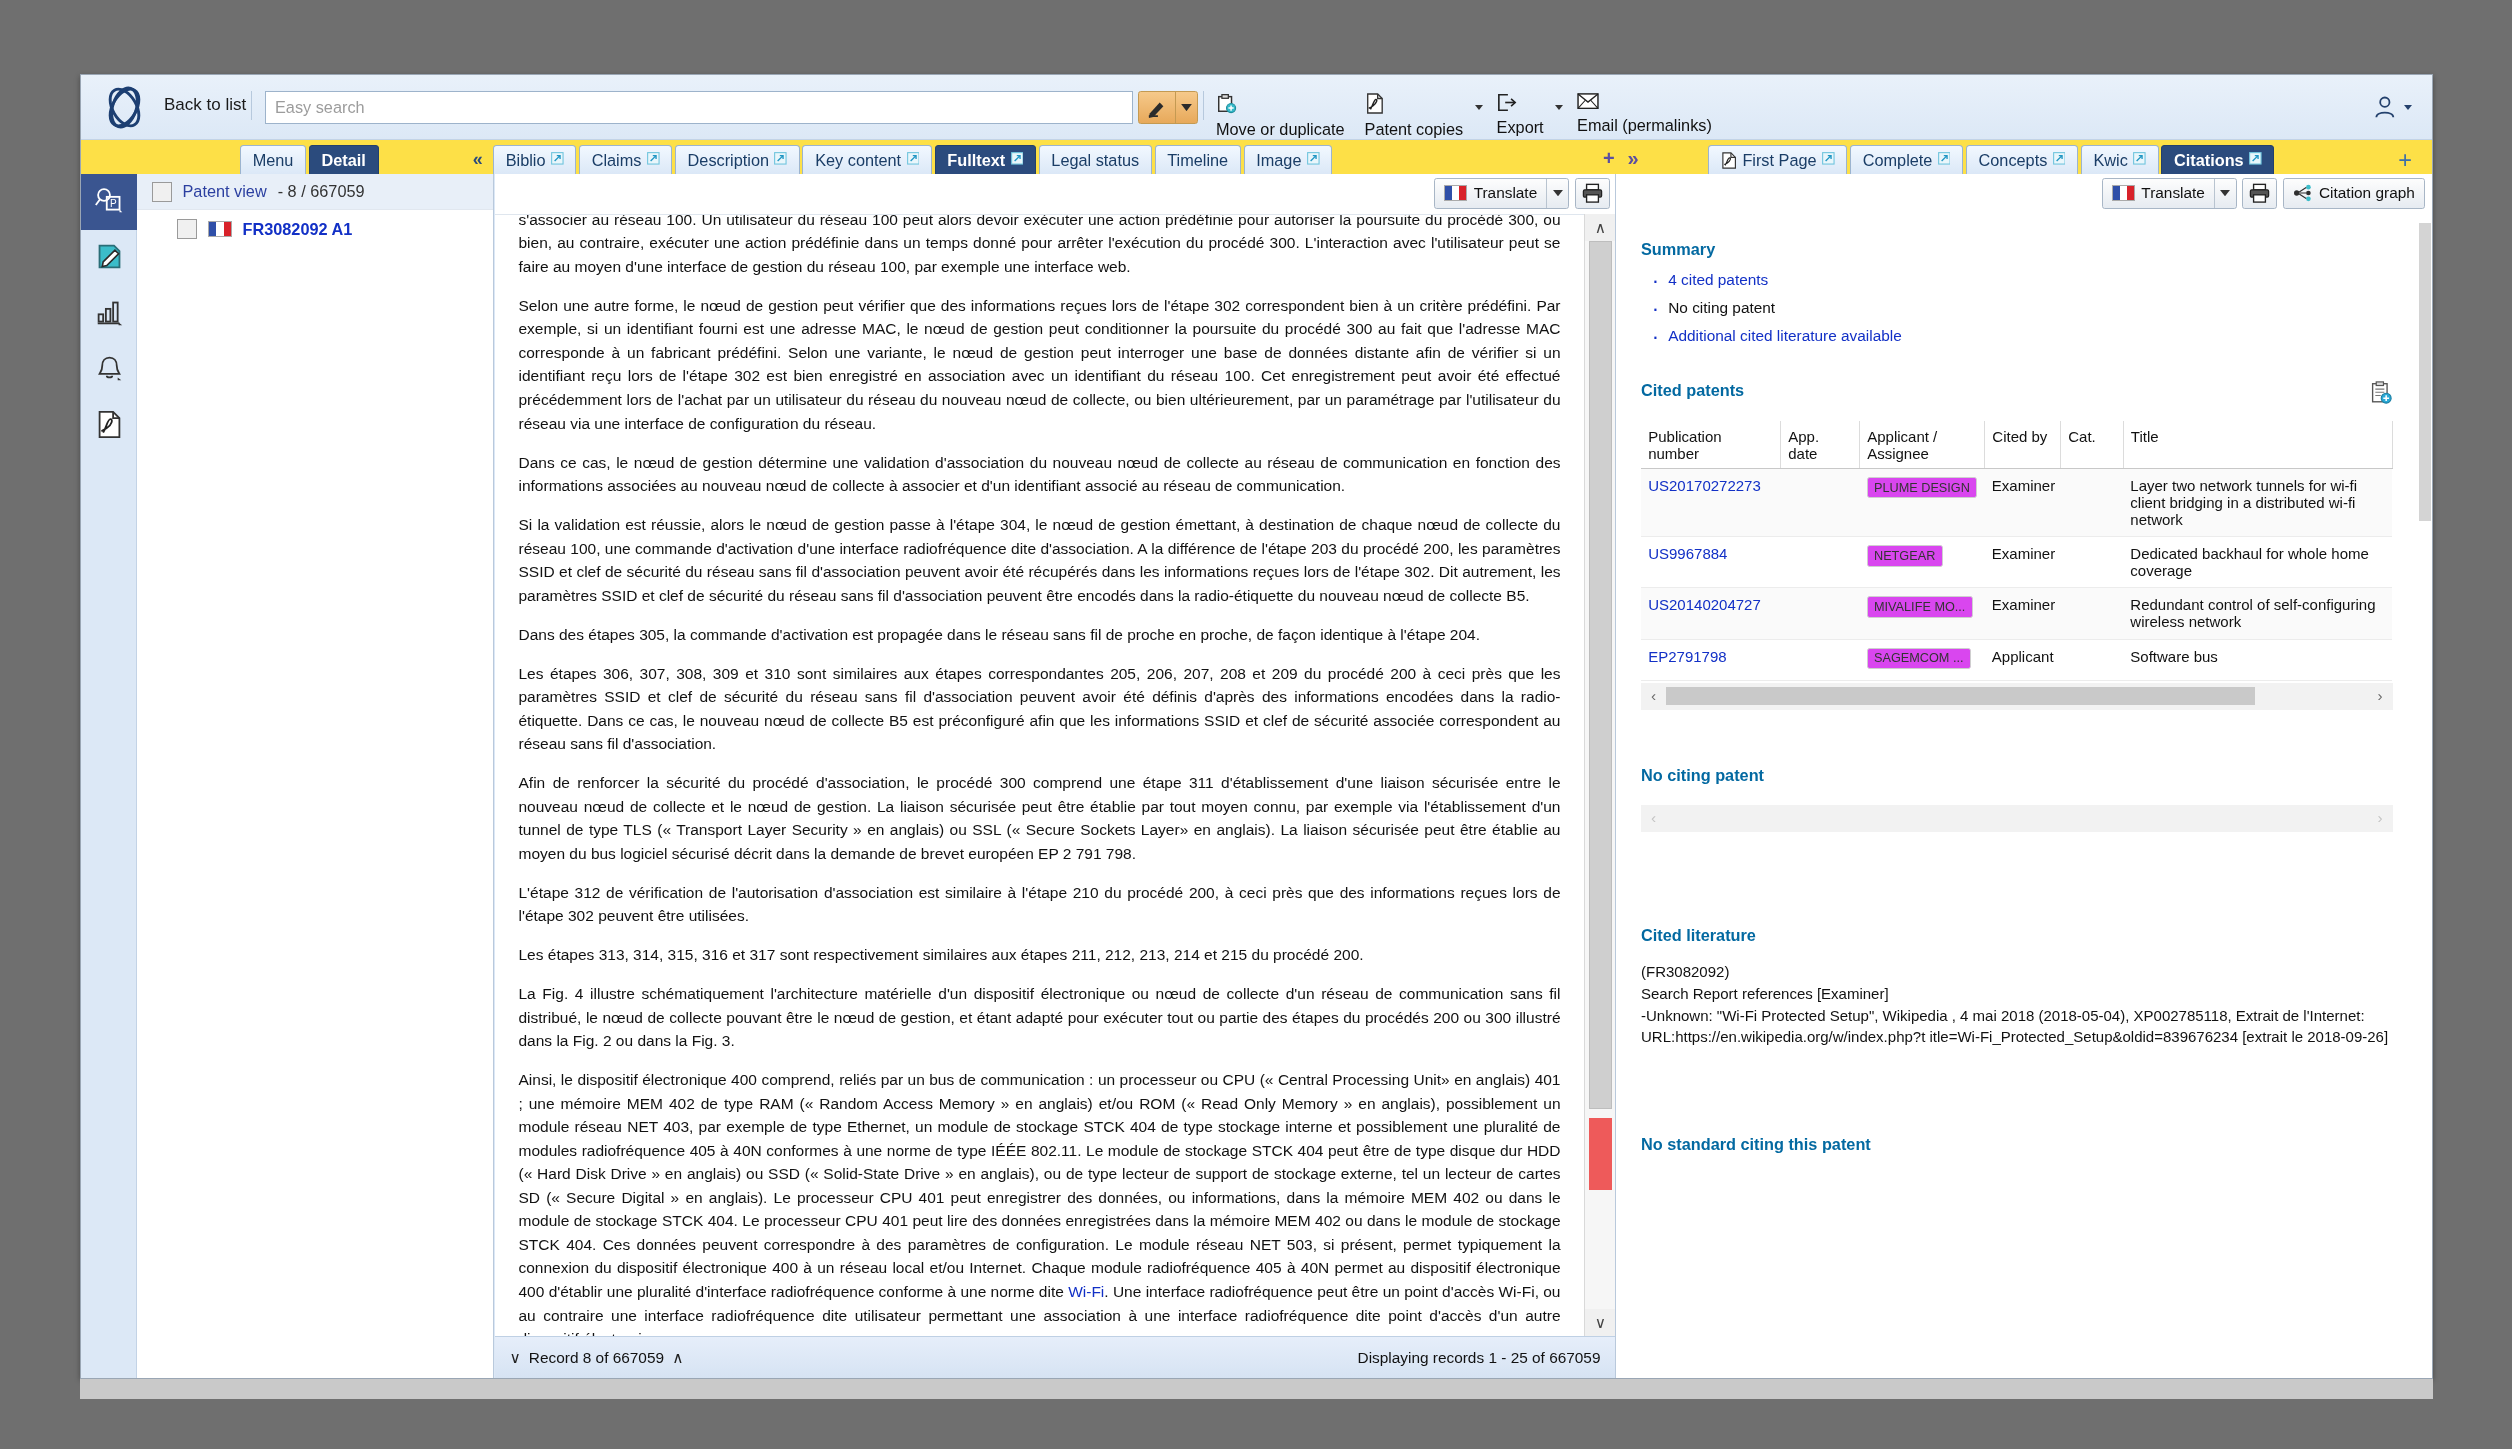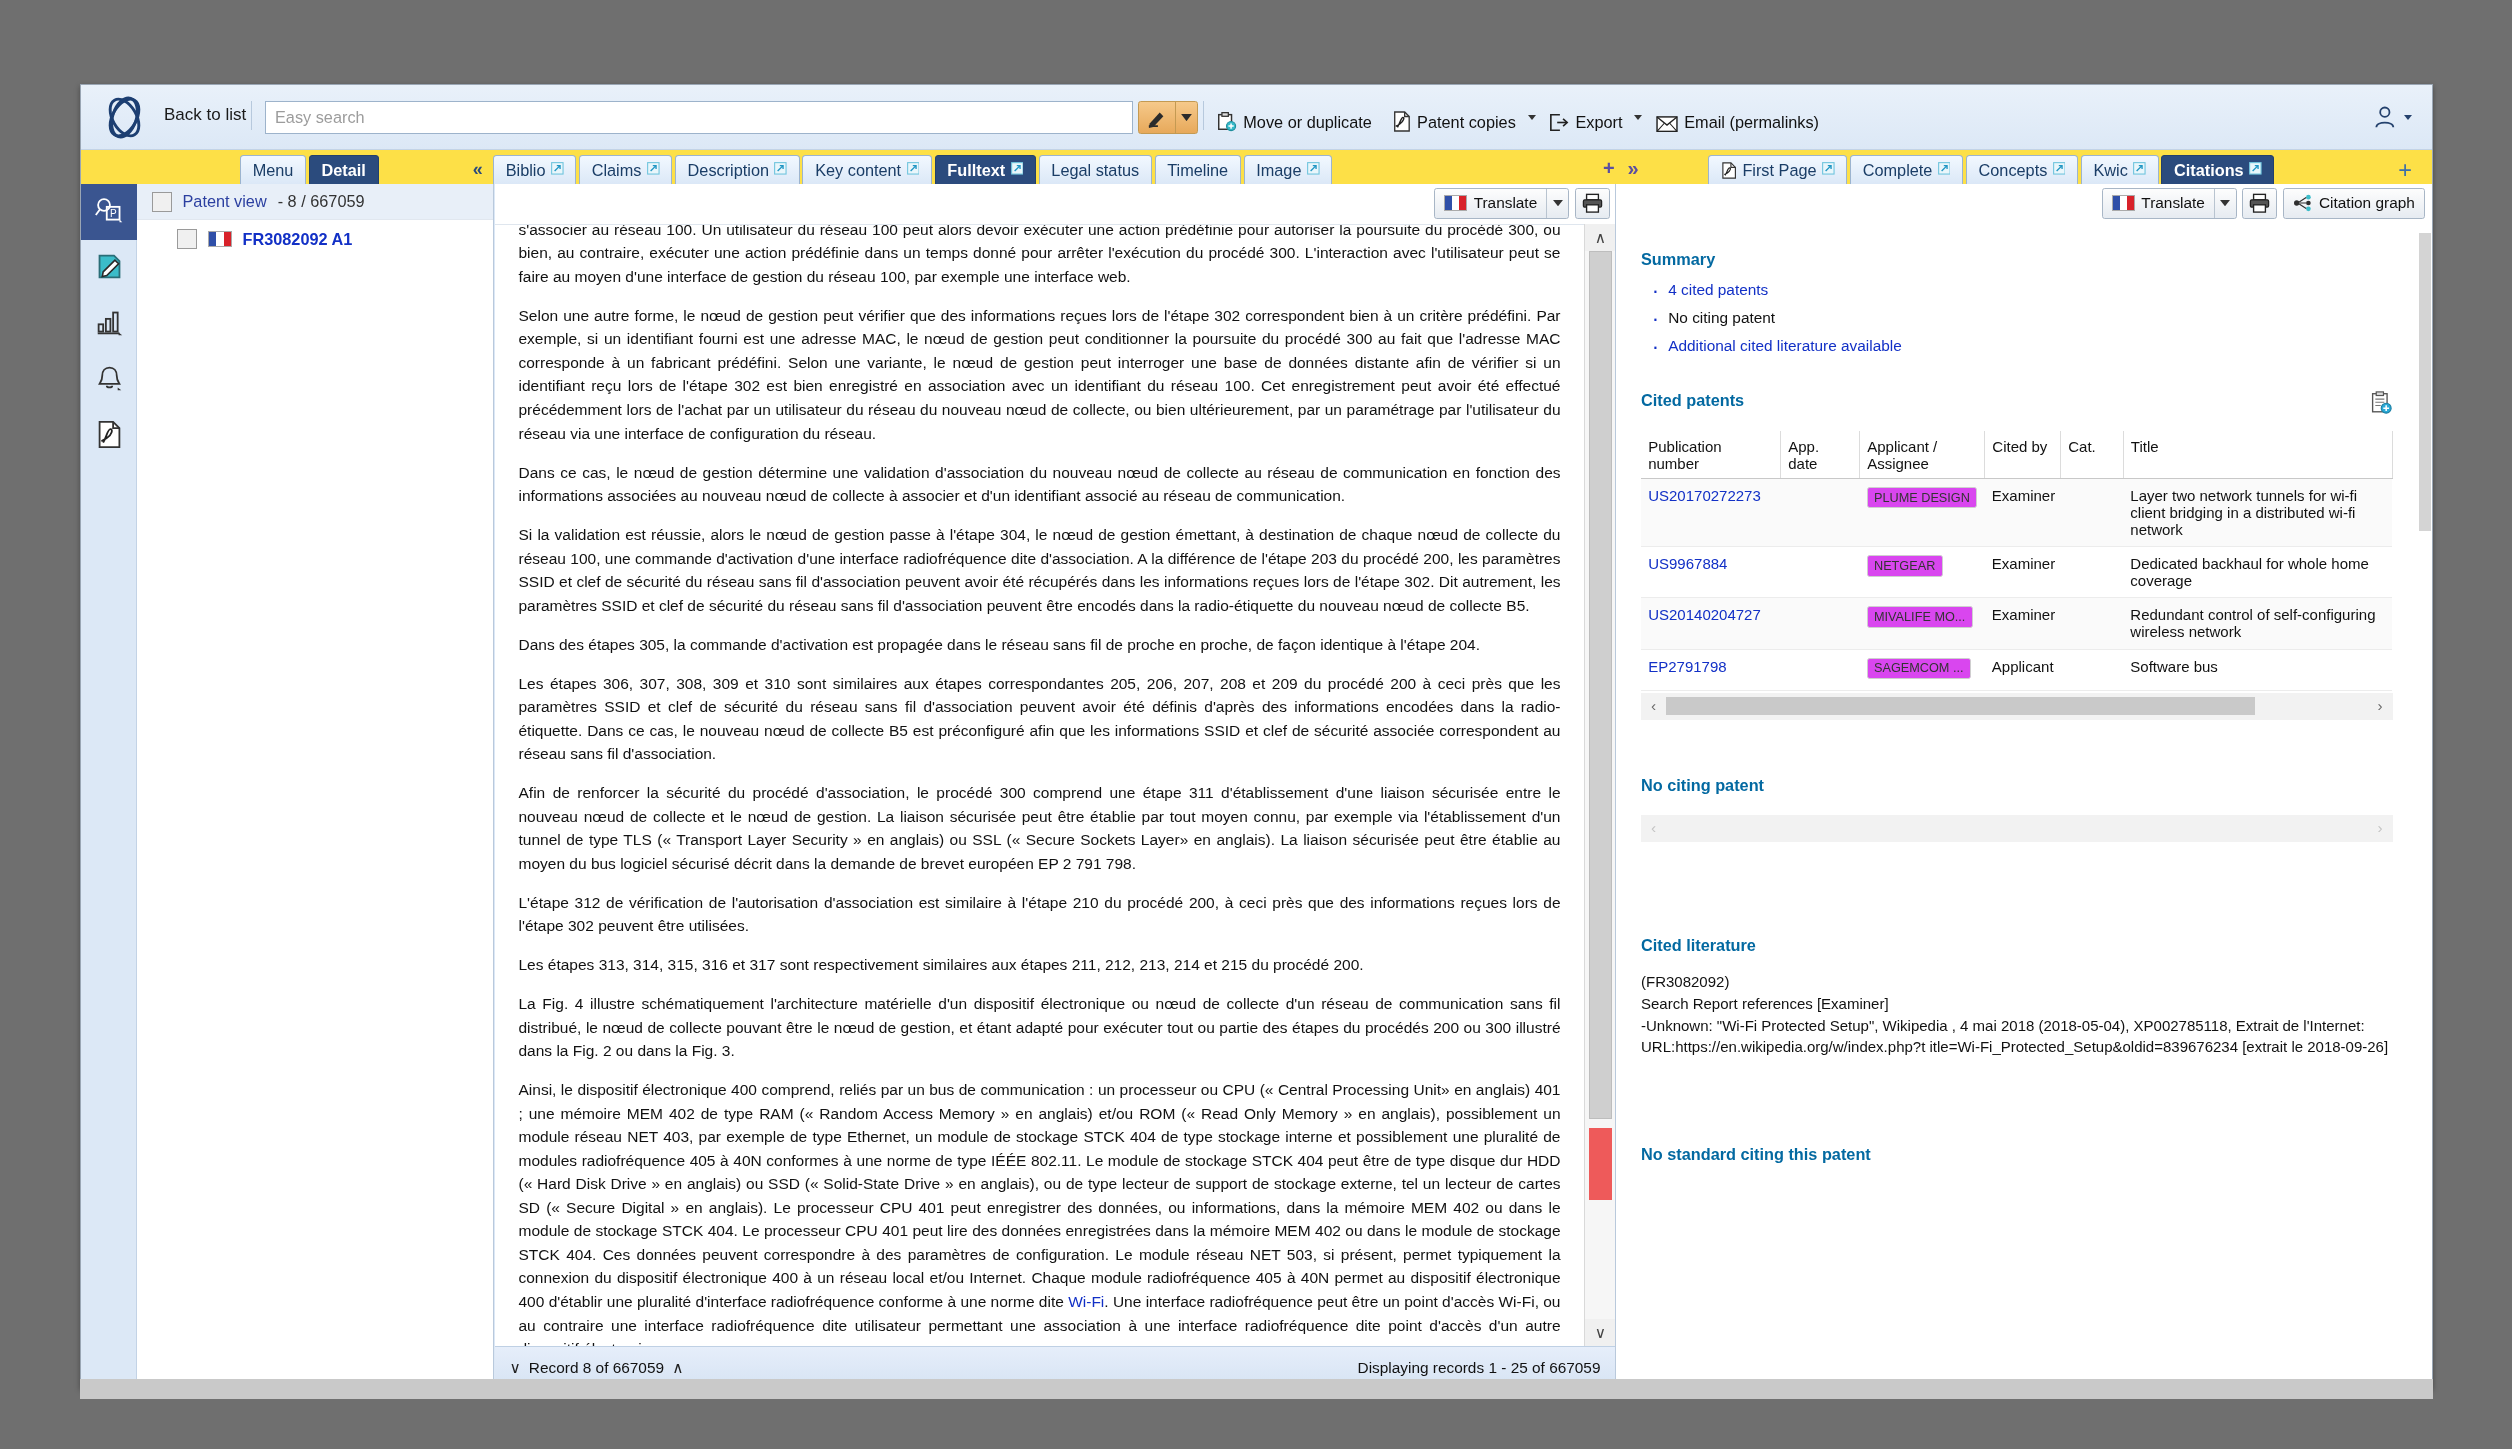--- a/index.html
+++ b/index.html
@@ -12,21 +12,21 @@
   }
   body { position: relative; }
 
   
   #desktop {
     position: absolute; inset: 0;
     background: #6f6f6f;
   }
   #app-window {
     position: absolute;
-    left: 80px; top: 84px;
+    left: 80px; top: 74px;
     width: 2353px; height: 1305px;
     background: #ffffff;
     border: 0.9px solid #9aa6b4;
     box-shadow: 0 1.8px 5.4px rgba(0,0,0,0.35);
     overflow: hidden;
   }
   #bottom-gutter {
     position: absolute;
     left: 80px; top: 1379px; width: 2353px; height: 20px;
     background: #c9c9c9;
@@ -79,23 +79,24 @@
     width: 22px; display:flex; align-items:center; justify-content:center;
     border-left: 0.9px solid #c49a52; cursor:pointer;
   }
 
   .hdr-tools {
     position: absolute; top: 18px; left: 1125px;
     display: flex; align-items: center; gap: 0px;
     font-size: 16.3px; color: #111;
   }
   .hdr-item {
-    display: flex; align-items: flex-end; gap: 6.3px;
+    display: flex; align-items: flex-start; gap: 6.3px;
     padding: 0 10px; cursor: pointer; white-space: nowrap;
     height: 29px;
+    flex-direction: column;
   }
   .hdr-caret {
     width: 0; height: 0;
     border-left: 4.5px solid transparent;
     border-right: 4.5px solid transparent;
     border-top: 5.4px solid #333;
     margin-left: 1.8px; margin-right: 3.6px;
     cursor: pointer;
   }
   .ic { display:inline-block; line-height:0; }

